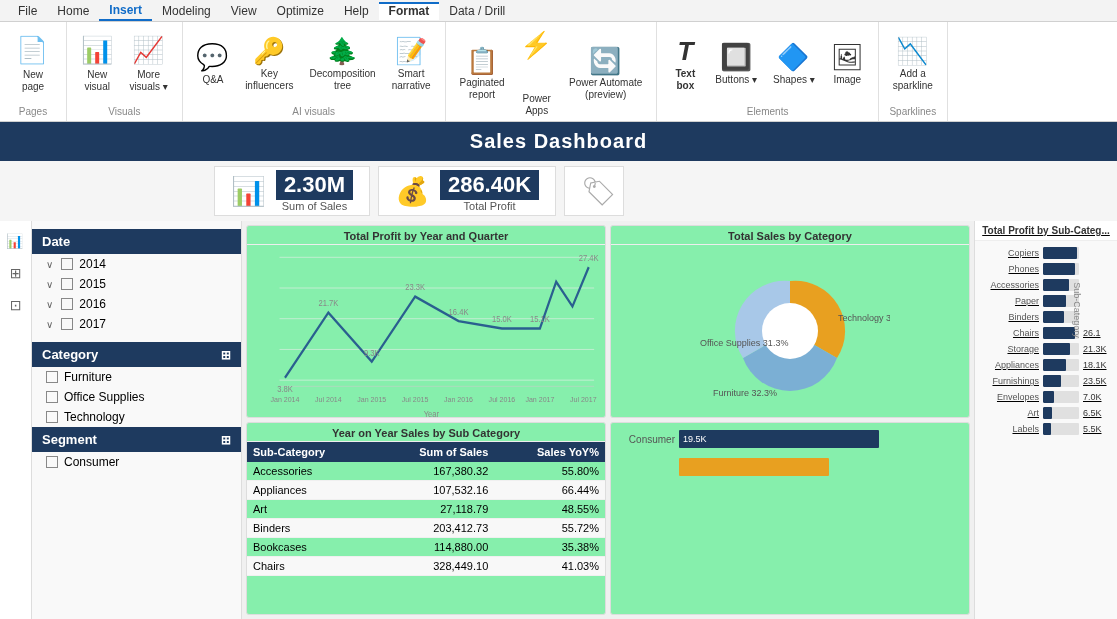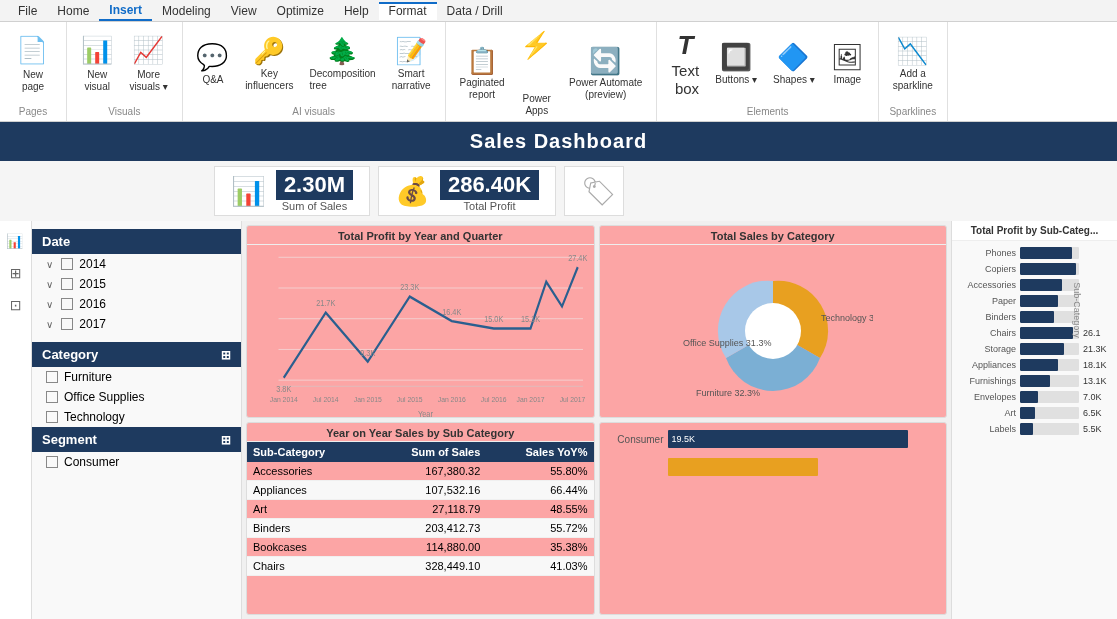--- a/index.html
+++ b/index.html
@@ -151,21 +151,21 @@
       flex: 1;
       display: grid;
       grid-template-columns: 1fr 1fr;
       grid-template-rows: 1fr 1fr;
       gap: 4px;
       padding: 4px;
       overflow: hidden;
     }
 
     .chart-card {
-      background: #fca5a5;
+      background: #86efac;
       border: 1px solid #ddd;
       border-radius: 3px;
       display: flex;
       flex-direction: column;
       overflow: hidden;
     }
     .chart-title {
       text-align: center;
       font-size: 11px;
       font-weight: bold;
@@ -216,26 +216,27 @@
     .data-table td {
       padding: 3px 6px;
       border-bottom: 1px solid #f0f0f0;
     }
     .data-table tr:nth-child(even) td { background: #f8f8f8; }
     .data-table td:last-child { text-align: right; }
     .data-table td:nth-child(2) { text-align: right; }
 
     
     .right-panel {
-      width: 166px;
+      width: 143px;
       background: #f9f9f9;
       border-left: 1px solid #ddd;
       overflow: hidden;
       display: flex;
       flex-direction: column;
+      text-decoration: underline;
     }
     .right-panel-title {
       font-size: 10px;
       font-weight: bold;
       color: #333;
       text-align: center;
       padding: 4px;
       border-bottom: 1px solid #eee;
       background: #fff;
     }
@@ -340,21 +341,21 @@
 <body>
 
 <div class="menu-bar">
   <span class="menu-item">File</span>
   <span class="menu-item">Home</span>
   <span class="menu-item tab-underline" style="color:#106cc8;font-weight:bold;">Insert</span>
   <span class="menu-item">Modeling</span>
   <span class="menu-item">View</span>
   <span class="menu-item">Optimize</span>
   <span class="menu-item">Help</span>
-  <span class="menu-item format-tab-active" style="font-weight:normal;border-top:2px solid #106cc8;padding-top:0;">Format</span>
+  <span class="menu-item format-tab-active" style="font-weight:bold;border-top:2px solid #106cc8;padding-top:0;">Format</span>
   <span class="menu-item">Data / Drill</span>
 </div>
 
 <div class="ribbon">
 
   <div class="ribbon-group">
     <div class="ribbon-items">
       <div class="ribbon-btn ribbon-btn-large">
         <span class="icon" style="font-size:26px;">📄</span>
         <span style="font-size:10px;line-height:1.2;">New<br>page</span>
@@ -382,21 +383,21 @@
       <div class="ribbon-btn">
         <span style="font-size:26px;">💬</span>
         <span style="font-size:10px;">Q&amp;A</span>
       </div>
       <div class="ribbon-btn">
         <span style="font-size:26px;">🔑</span>
         <span style="font-size:10px;text-align:center;">Key<br>influencers</span>
       </div>
       <div class="ribbon-btn">
         <span style="font-size:26px;">🌲</span>
-        <span style="font-size:10px;text-align:left;">Decomposition<br>tree</span>
+        <span style="font-size:10px;text-align:center;">Decomposition<br>tree</span>
       </div>
       <div class="ribbon-btn">
         <span style="font-size:26px;">📝</span>
         <span style="font-size:10px;text-align:center;">Smart<br>narrative</span>
       </div>
     </div>
     <span class="ribbon-group-label">AI visuals</span>
   </div>
 
   <div class="ribbon-group" style="min-width:160px;">
@@ -414,21 +415,21 @@
         <span style="font-size:10px;text-align:center;">Power Automate<br>(preview)</span>
       </div>
     </div>
     <span class="ribbon-group-label">Power Platform</span>
   </div>
 
   <div class="ribbon-group" style="min-width:160px;">
     <div class="ribbon-items">
       <div class="ribbon-btn">
         <span style="font-size:26px;font-weight:bold;font-style:italic;">T</span>
-        <span style="font-size:15px;text-align:right;">Text<br>box</span>
+        <span style="font-size:10px;text-align:center;font-weight:bold;">Text<br>box</span>
       </div>
       <div class="ribbon-btn">
         <span style="font-size:26px;">🔲</span>
         <span style="font-size:10px;text-align:center;">Buttons ▾</span>
       </div>
       <div class="ribbon-btn">
         <span style="font-size:26px;">🔷</span>
         <span style="font-size:10px;text-align:center;">Shapes ▾</span>
       </div>
       <div class="ribbon-btn">
@@ -645,100 +646,100 @@
             </tbody>
           </table>
         </div>
       </div>
 
       <div class="chart-card">
         <div class="chart-body">
           <div class="segment-chart">
             <div class="segment-bar-row">
               <span class="segment-label">Consumer</span>
-              <div class="segment-bar" style="width:240px;">
+              <div class="segment-bar" style="width:200px;">
                 <span class="segment-bar-value">19.5K</span>
               </div>
             </div>
 
             <div class="segment-bar-row">
               <span class="segment-label"></span>
               <div class="segment-bar segment-bar-orange" style="width:150px;margin-top:4px;">
               </div>
             </div>
           </div>
         </div>
       </div>
     </div>
 
     <div class="right-panel">
       <div class="right-panel-title">Total Profit by Sub-Categ...</div>
       <div style="padding:4px 0;overflow-y:auto;flex:1;">
         <div class="bar-row">
+          <span class="bar-label">Copiers</span>
+          <div class="bar-track">
+              <div class="bar-fill" style="width:95%;"></div>
+            </div>
+          <span class="bar-value"></span>
+        </div>
+        <div class="bar-row">
           <span class="bar-label">Phones</span>
           <div class="bar-track">
               <div class="bar-fill" style="width:88%;"></div>
             </div>
           <span class="bar-value"></span>
         </div>
         <div class="bar-row">
-          <span class="bar-label">Copiers</span>
-          <div class="bar-track">
-              <div class="bar-fill" style="width:95%;"></div>
+          <span class="bar-label">Accessories</span>
+          <div class="bar-track">
+              <div class="bar-fill" style="width:72%;"></div>
             </div>
           <span class="bar-value"></span>
         </div>
         <div class="bar-row">
-          <span class="bar-label">Accessories</span>
-          <div class="bar-track">
-              <div class="bar-fill" style="width:72%;"></div>
+          <span class="bar-label">Paper</span>
+          <div class="bar-track">
+              <div class="bar-fill" style="width:65%;"></div>
             </div>
           <span class="bar-value"></span>
         </div>
         <div class="bar-row">
-          <span class="bar-label">Paper</span>
+          <span class="bar-label">Binders</span>
+          <div class="bar-track">
+              <div class="bar-fill" style="width:58%;"></div>
+            </div>
+          <span class="bar-value"></span>
+        </div>
+        <div class="bar-row">
+          <span class="bar-label">Chairs</span>
+          <div class="bar-track">
+              <div class="bar-fill" style="width:90%;"></div>
+            </div>
+          <span class="bar-value">26.1</span>
+        </div>
+        <div class="bar-row">
+          <span class="bar-label">Storage</span>
+          <div class="bar-track">
+              <div class="bar-fill" style="width:75%;"></div>
+            </div>
+          <span class="bar-value">21.3K</span>
+        </div>
+        <div class="bar-row">
+          <span class="bar-label">Appliances</span>
           <div class="bar-track">
               <div class="bar-fill" style="width:65%;"></div>
             </div>
-          <span class="bar-value"></span>
-        </div>
-        <div class="bar-row">
-          <span class="bar-label">Binders</span>
-          <div class="bar-track">
-              <div class="bar-fill" style="width:58%;"></div>
-            </div>
-          <span class="bar-value"></span>
-        </div>
-        <div class="bar-row">
-          <span class="bar-label">Chairs</span>
-          <div class="bar-track">
-              <div class="bar-fill" style="width:90%;"></div>
-            </div>
-          <span class="bar-value">26.1</span>
-        </div>
-        <div class="bar-row">
-          <span class="bar-label">Storage</span>
-          <div class="bar-track">
-              <div class="bar-fill" style="width:75%;"></div>
-            </div>
-          <span class="bar-value">21.3K</span>
-        </div>
-        <div class="bar-row">
-          <span class="bar-label">Appliances</span>
-          <div class="bar-track">
-              <div class="bar-fill" style="width:65%;"></div>
-            </div>
           <span class="bar-value">18.1K</span>
         </div>
         <div class="bar-row">
           <span class="bar-label">Furnishings</span>
           <div class="bar-track">
               <div class="bar-fill" style="width:50%;"></div>
             </div>
-          <span class="bar-value">13.1K</span>
+          <span class="bar-value">23.5K</span>
         </div>
         <div class="bar-row">
           <span class="bar-label">Envelopes</span>
           <div class="bar-track">
               <div class="bar-fill" style="width:30%;"></div>
             </div>
           <span class="bar-value">7.0K</span>
         </div>
         <div class="bar-row">
           <span class="bar-label">Art</span>

